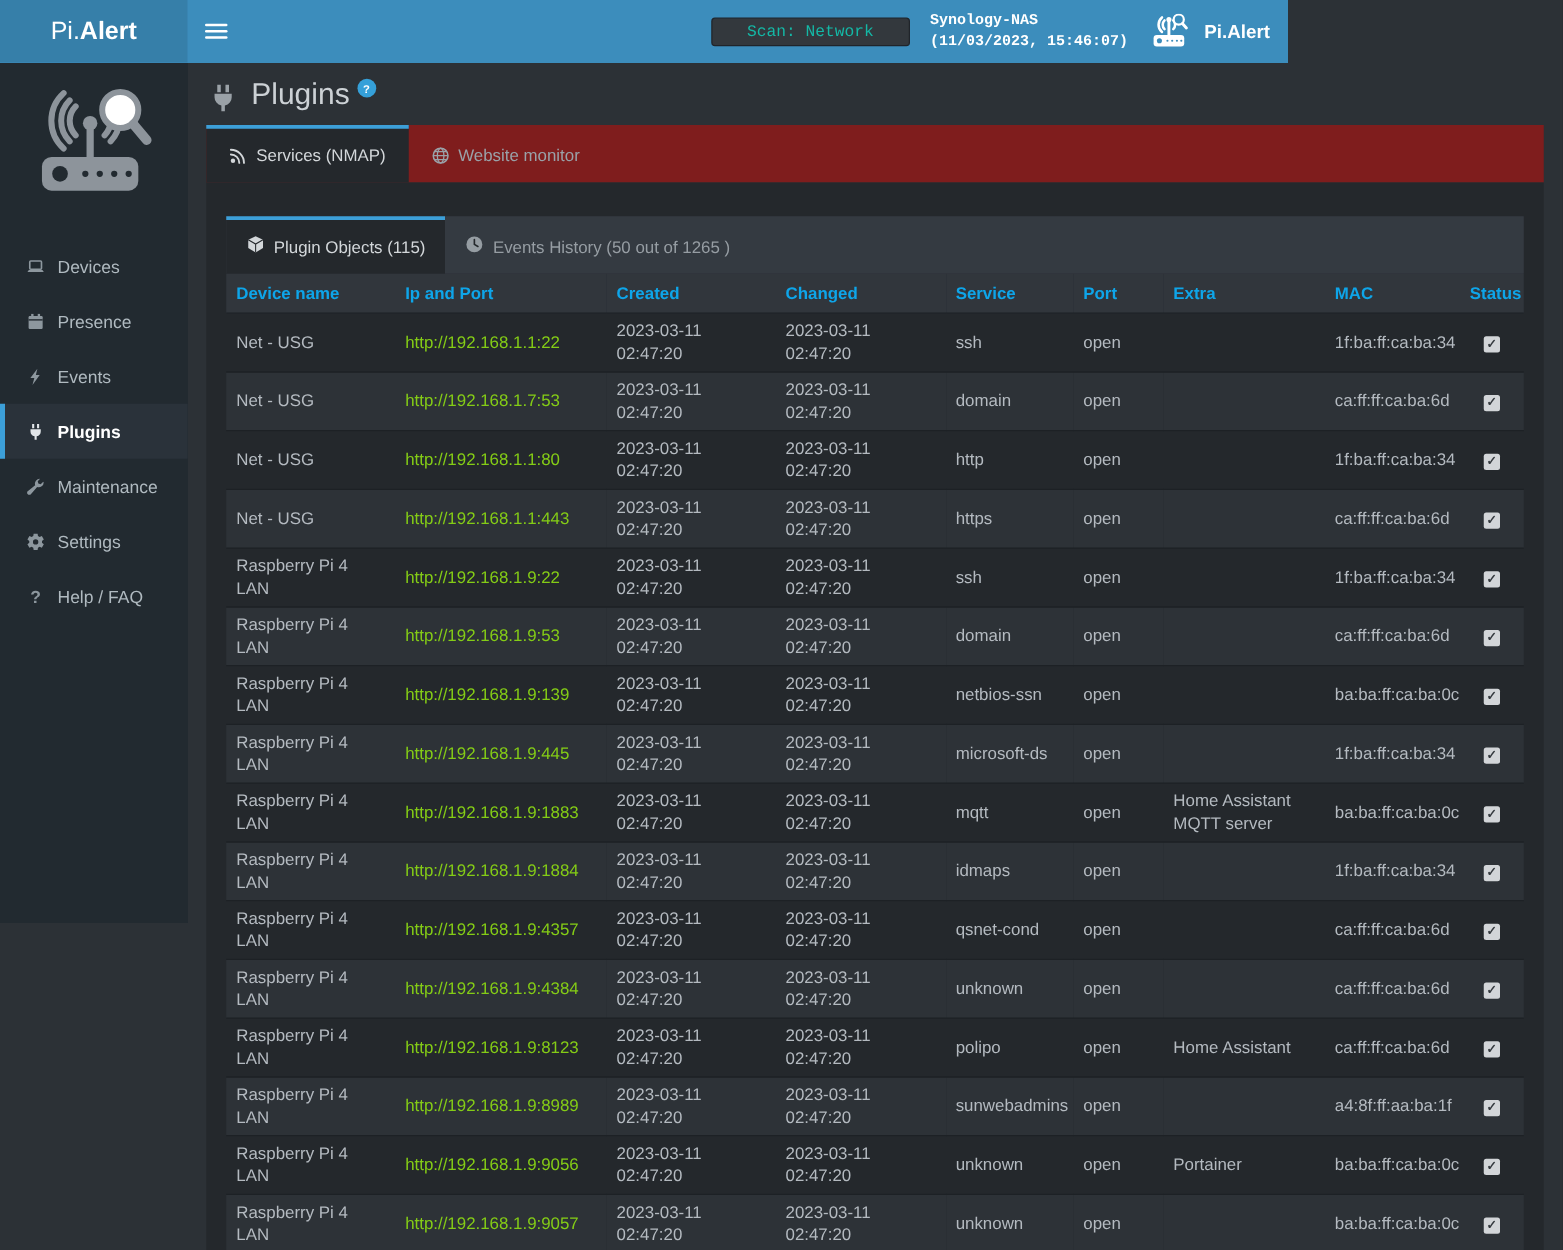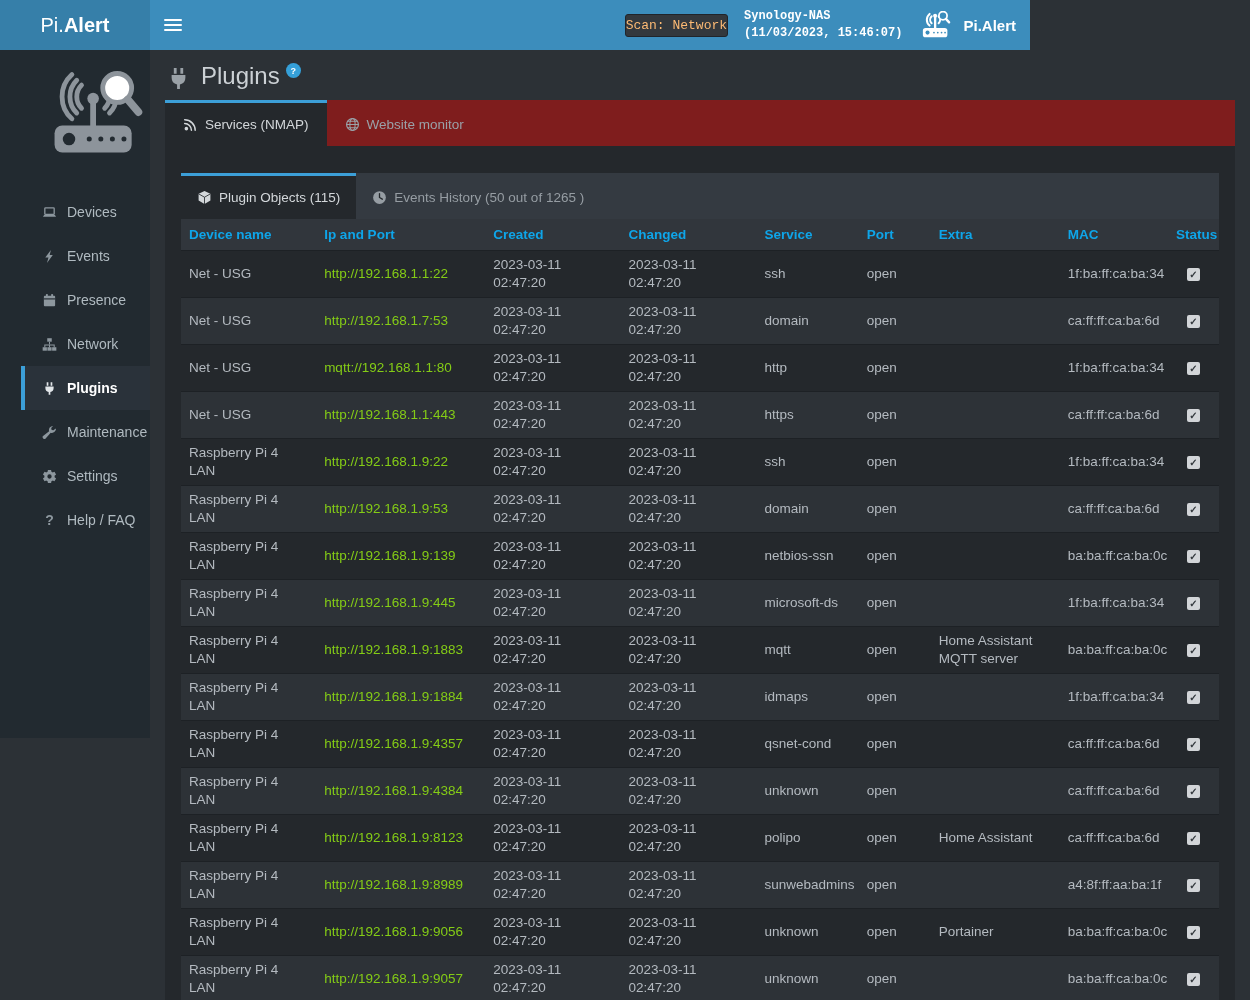--- a/index.html
+++ b/index.html
@@ -11,28 +11,28 @@
             display:flex; z-index:20; }
   .topbar-logo { width:150px; height:50px; background:#367fa9; color:#fff;
                  display:flex; align-items:center; justify-content:center; font-size:20px; }
   .topbar-logo b { font-weight:bold; }
   .topbar-main { flex:1; display:flex; align-items:center; }
   .hamburger { width:46px; height:50px; display:flex; flex-direction:column;
                justify-content:center; align-items:center; gap:3px; cursor:pointer; }
   .hamburger span { display:block; width:18px; height:2px; background:#fff; border-radius:1px; }
   .topbar-right { margin-left:auto; display:flex; align-items:center; gap:16px; padding-right:14px; }
   .scan-badge { font-family:"Liberation Mono","DejaVu Sans Mono",monospace; font-size:13px;
-                color:#fdba74; background:#33383d; border:1px solid #20242a; border-radius:3px;
-                padding:3px 0; white-space:nowrap;text-align:center; }
+                color:#14b8a6; background:#33383d; border:1px solid #20242a; border-radius:3px;
+                padding:3px 28px; white-space:nowrap;text-align:center; }
   .host-info { color:#fff; font-size:12px; font-weight:bold; line-height:1.45;font-family:Liberation Mono, monospace; }
   .brand { display:flex; align-items:center; gap:9px; color:#fff; font-weight:bold; font-size:15px; }
   .brand svg { display:block; }
 
   
-  .sidebar { position:fixed; top:50px; left:0; width:150px; height:688px; background:#222a30; z-index:10;padding-left:21px; }
+  .sidebar { position:fixed; top:50px; left:0; width:150px; height:688px; background:#222a30; z-index:10; }
   .sidebar-logo { padding:10px 18px 4px 22px; }
   .menu { margin-top:14px; }
   .menu-item { display:flex; align-items:center; gap:9px; height:44px; padding-left:16px;
                color:#b0bac0; font-size:14px; border-left:4px solid transparent; cursor:pointer; }
   .menu-item .ic { width:17px; height:16px; color:#8d979e; display:flex; align-items:center;
                    justify-content:center; flex:none; font-size:14px; font-weight:bold; }
   .menu-item .ic svg { width:15px; height:15px; display:block; }
   .menu-item.active { background:#2a323a; border-left-color:#3c9fd8; color:#fff; font-weight:bold; }
   .menu-item.active .ic { color:#e2e6e9; }
 
@@ -49,21 +49,21 @@
   .tabs-wrap { margin:0 15px; }
   .tab-strip { display:flex; background:#7f1d1d; }
   .tab { display:flex; align-items:center; gap:7px; padding:12px 18px; font-size:13.5px;
          color:#9aa1a8; cursor:pointer; border-top:3px solid transparent; line-height:19px; }
   .tab .ic, .subtab .ic { width:15px; height:15px; display:flex; }
   .tab .ic svg, .subtab .ic svg { width:15px; height:15px; display:block; }
   .tab.active { background:#24282c; border-top-color:#3c9fd8; color:#d3d7da; }
 
   .panel { background:#24282c; padding:27px 16px 0; min-height:807px; }
   .subtab-strip { display:flex; background:#343a41; }
-  .subtab { display:flex; align-items:center; gap:7px; padding:12px 16px; font-size:13.5px;
+  .subtab { display:flex; align-items:flex-start; gap:7px; padding:12px 16px; font-size:13.5px;
             color:#969da3; cursor:pointer; border-top:3px solid transparent; line-height:19px; }
   .subtab.active { background:#24282c; border-top-color:#3c9fd8; color:#d3d7da; }
 
   
   table { width:100%; border-collapse:collapse; font-size:13.5px; table-layout:fixed; }
   th { background:#31363c; color:#0ea5e9; font-weight:bold; text-align:left;
        padding:8px; cursor:pointer; }
   td { padding:5px 8px; color:#b4bac0; border-top:1px solid #1d2125; line-height:18px;
        overflow:hidden; }
   tbody tr:nth-child(even) { background:#2d3237; }
@@ -144,47 +144,35 @@
           <svg viewBox="0 0 16 16">
             <rect x="3" y="3" width="10" height="7" rx="0.8" fill="none" stroke="currentColor" stroke-width="1.4"></rect>
             <path d="M1 12.4h14l-1.2-1.8H2.2z" fill="currentColor"></path>
           </svg>
         </span>
         <span>Devices</span>
       </div>
       <div class="menu-item">
         <span class="ic">
           <svg viewBox="0 0 16 16">
-            <path d="M9.5 1 3.5 9h3.4l-1.6 6 6.2-8.6H8.2z" fill="currentColor"></path>
-          </svg>
-        </span>
-        <span>Events</span>
-      </div>
-      <div class="menu-item">
-        <span class="ic">
-          <svg viewBox="0 0 16 16">
             <rect x="2" y="3" width="12" height="11" rx="1" fill="currentColor"></rect>
             <rect x="4.2" y="1.2" width="2" height="3" fill="currentColor"></rect>
             <rect x="9.8" y="1.2" width="2" height="3" fill="currentColor"></rect>
             <rect x="2" y="5.7" width="12" height="1.2" fill="#222a30"></rect>
           </svg>
         </span>
         <span>Presence</span>
       </div>
       <div class="menu-item">
         <span class="ic">
           <svg viewBox="0 0 16 16">
-            <path d="M8 5v2.6M3 11V8.6h10V11M8 8.6V11" stroke="currentColor" stroke-width="1.1" fill="none"></path>
-            <rect x="5.6" y="1.3" width="4.8" height="3.7" fill="currentColor"></rect>
-            <rect x="0.7" y="10.9" width="4.5" height="3.7" fill="currentColor"></rect>
-            <rect x="5.75" y="10.9" width="4.5" height="3.7" fill="currentColor"></rect>
-            <rect x="10.8" y="10.9" width="4.5" height="3.7" fill="currentColor"></rect>
-          </svg>
-        </span>
-        <span>Network</span>
+            <path d="M9.5 1 3.5 9h3.4l-1.6 6 6.2-8.6H8.2z" fill="currentColor"></path>
+          </svg>
+        </span>
+        <span>Events</span>
       </div>
       <div class="menu-item active">
         <span class="ic">
           <svg viewBox="0 0 16 16">
             <path d="M5 1.2h1.8V5H5zM9.2 1.2H11V5H9.2zM3.6 5.8h8.8v1.7a4.4 4.4 0 0 1-3.5 4.3v2.9H7.1v-2.9a4.4 4.4 0 0 1-3.5-4.3z" fill="currentColor"></path>
           </svg>
         </span>
         <span>Plugins</span>
       </div>
       <div class="menu-item">
@@ -307,21 +295,21 @@
               <td>2023-03-11 02:47:20</td>
               <td>2023-03-11 02:47:20</td>
               <td>domain</td>
               <td>open</td>
               <td></td>
               <td>ca:ff:ff:ca:ba:6d</td>
               <td class="c-status"><span class="check">✓</span></td>
             </tr>
             <tr>
               <td>Net - USG</td>
-              <td><a href="#">mqtt://192.168.1.1:80</a></td>
+              <td><a href="#">http://192.168.1.1:80</a></td>
               <td>2023-03-11 02:47:20</td>
               <td>2023-03-11 02:47:20</td>
               <td>http</td>
               <td>open</td>
               <td></td>
               <td>1f:ba:ff:ca:ba:34</td>
               <td class="c-status"><span class="check">✓</span></td>
             </tr>
             <tr>
               <td>Net - USG</td>

